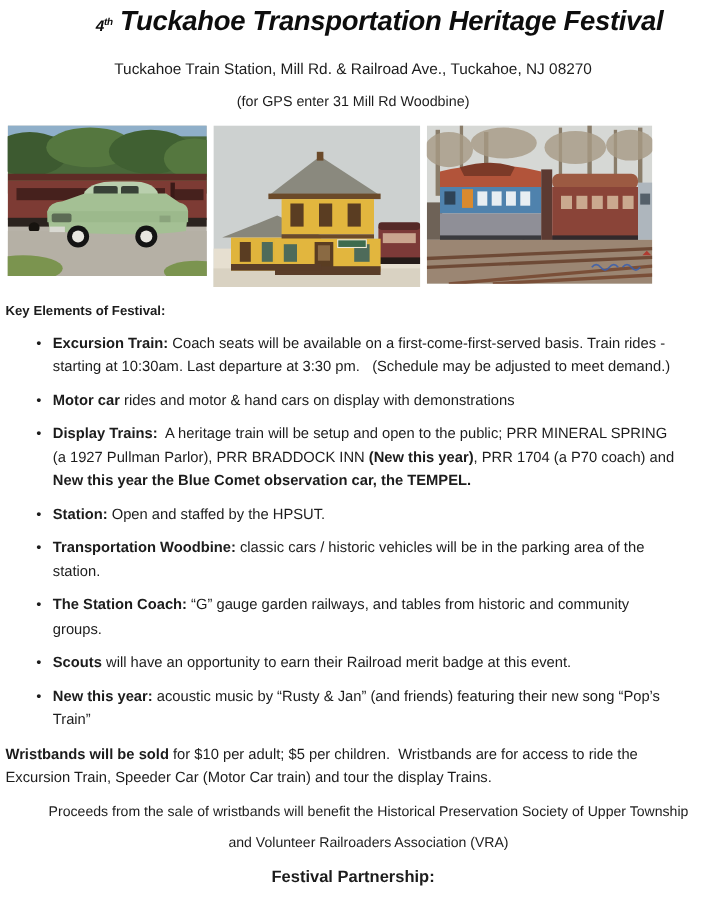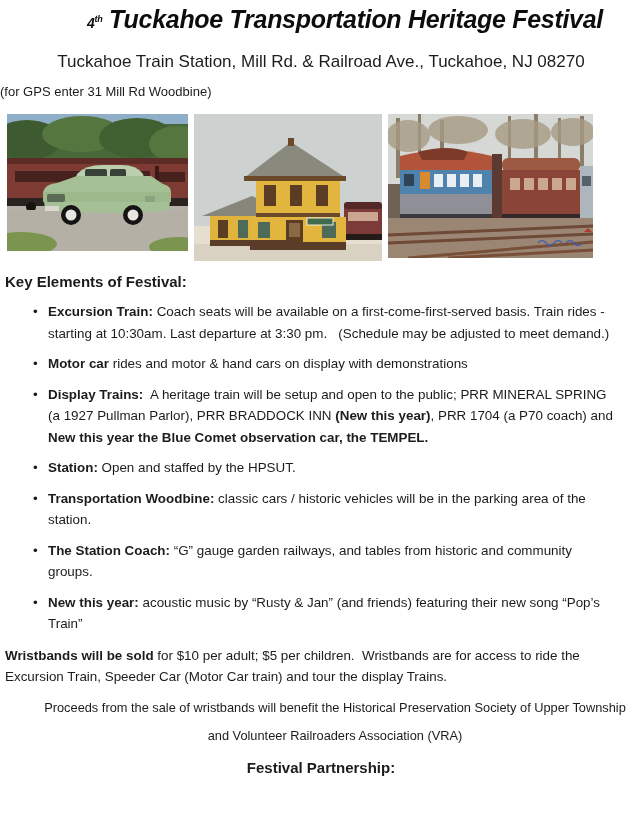--- a/index.html
+++ b/index.html
@@ -16,32 +16,32 @@
     margin:2px 0 0;text-align:center;
     font-size:25px;font-weight:700;font-style:italic;
     letter-spacing:-0.3px;line-height:34px;color:#0d0d0d;padding-left:48px;
   }
   .ord{font-size:14px;font-style:italic;font-weight:700;}
   .ord sup{font-size:9px;}
   p.date{
     margin:11px 0 0;text-align:center;font-size:18px;font-weight:700;
     line-height:24px;white-space:pre-wrap;color:#141414;
   }
-  p.loc{margin:13px 0 0;text-align:center;font-size:17px;line-height:18px;}
-  p.gps{margin:12px 0 0;text-align:left;font-size:13px;line-height:17px;}
+  p.loc{margin:13px 0 0;text-align:center;font-size:14px;line-height:18px;}
+  p.gps{margin:12px 14px 0;text-align:center;font-size:13px;line-height:17px;}
 
   
   .photos{display:flex;gap:6px;margin:14px 0 0 7px;align-items:flex-start;}
   .photos figure{margin:0;padding:0;line-height:0;}
   .ph1{margin-top:7px;}
   .ph2{margin-top:0;}
   .ph3{margin-top:1px;}
 
   
-  h2.keyhead{margin:13px 0 0 5px;font-size:15px;font-weight:700;line-height:16px;}
+  h2.keyhead{margin:13px 0 0 5px;font-size:12px;font-weight:700;line-height:16px;}
   ul.bullets{list-style:none;margin:11px 25px 0 33px;padding:0;}
   ul.bullets li{
     position:relative;padding-left:15px;margin-bottom:9px;
     font-size:13.4px;line-height:21.5px;
   }
   ul.bullets li::before{
     content:"•";position:absolute;left:0;top:0;font-size:13.4px;line-height:21.5px;
   }
   .rich{white-space:pre-wrap;}
   .b{font-weight:700;}
@@ -203,20 +203,21 @@
   <section>
     <h2 class="keyhead">Key Elements of Festival:</h2>
     <ul class="bullets">
 
     <li class="rich"><span><span class="b">Excursion Train:</span><span> Coach seats will be available on a first-come-first-served basis. Train rides - starting at 10:30am. Last departure at 3:30 pm.   (Schedule may be adjusted to meet demand.)</span></span></li>
         <li class="rich"><span><span class="b">Motor car</span><span> rides and motor &amp; hand cars on display with demonstrations</span></span></li>
         <li class="rich"><span><span class="b">Display Trains:</span><span>  A heritage train will be setup and open to the public; PRR MINERAL SPRING (a 1927 Pullman Parlor), PRR BRADDOCK INN </span><span class="b">(New this year)</span><span>, PRR 1704 (a P70 coach) and </span><span class="b">New this year the Blue Comet observation car, the TEMPEL.</span></span></li>
         <li class="rich"><span><span class="b">Station:</span><span> Open and staffed by the HPSUT.</span></span></li>
         <li class="rich"><span><span class="b">Transportation Woodbine:</span><span> classic cars / historic vehicles will be in the parking area of the station.</span></span></li>
         <li class="rich"><span><span class="b">The Station Coach:</span><span> “G” gauge garden railways, and tables from historic and community groups.</span></span></li>
+        <li class="rich"><span><span class="b">Scouts</span><span> will have an opportunity to earn their Railroad merit badge at this event.</span></span></li>
         <li class="rich"><span><span class="b">New this year:</span><span> acoustic music by “Rusty &amp; Jan” (and friends) featuring their new song “Pop’s Train”</span></span></li>
       </ul>
   </section>
 
   <p class="wristbands rich"><span class="b">Wristbands will be sold</span><span> for $10 per adult; $5 per children.  Wristbands are for access to ride the Excursion Train, Speeder Car (Motor Car train) and tour the display Trains.</span></p>
 
   <p class="centersmall">Proceeds from the sale of wristbands will benefit the Historical Preservation Society of Upper Township</p>
   <p class="centersmall">and Volunteer Railroaders Association (VRA)</p>
 
   <h3 class="partnerhead">Festival Partnership:</h3>

